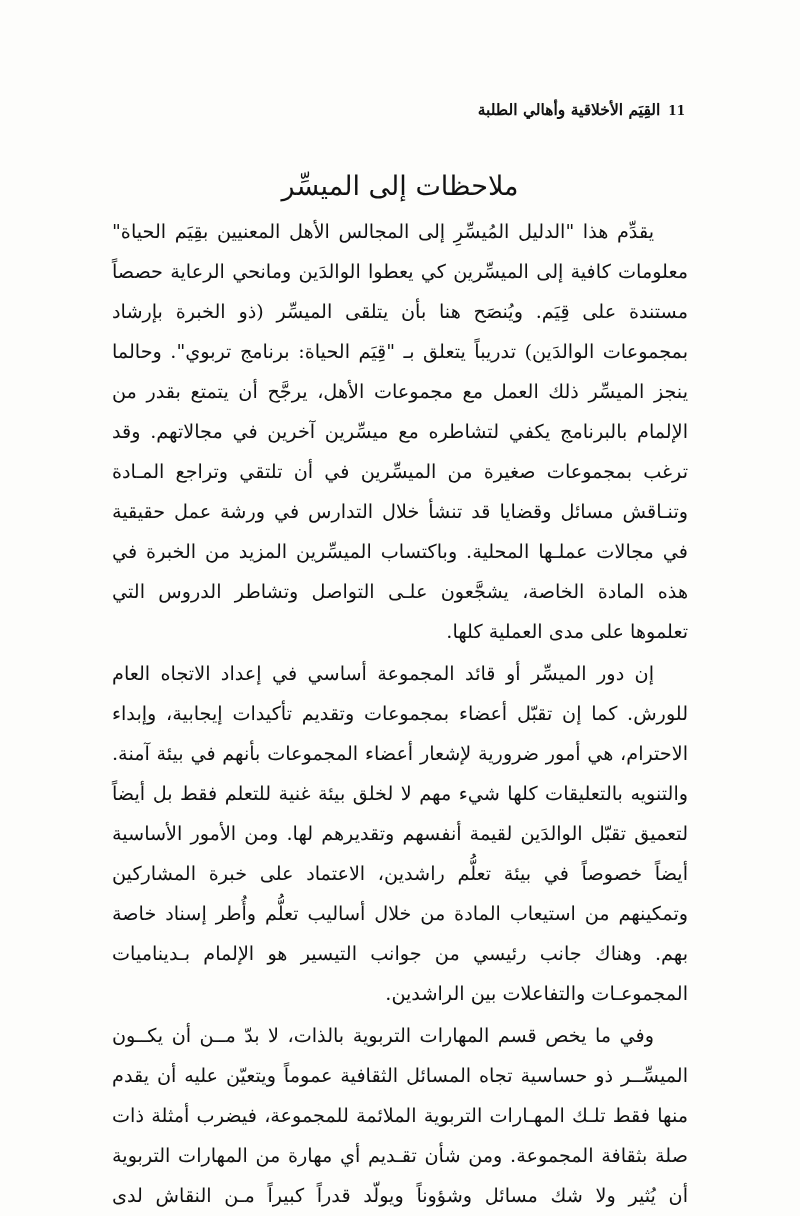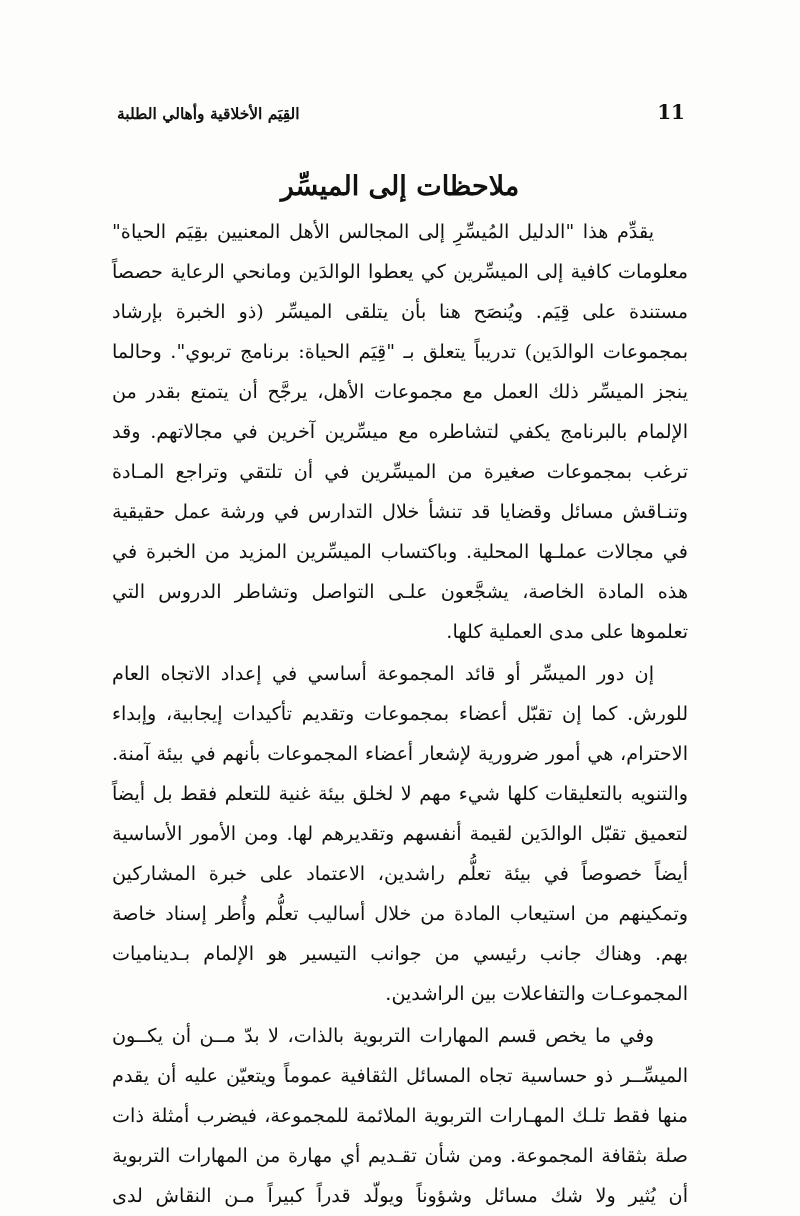--- a/index.html
+++ b/index.html
@@ -24,44 +24,44 @@
 
   
   .running-head {
     position: absolute;
     top: 100px;
     left: 117px;
     right: 115px;
     display: flex;
     flex-direction: row-reverse;
     align-items: baseline;
-    justify-content: space-between;
-    gap: 30px;
+    justify-content: flex-end;
+    gap: 8px;
     direction: rtl;
   }
   .running-head .rh-title {
     font-size: 15.5px;
     font-weight: bold;
     letter-spacing: 0;
     white-space: nowrap;
   }
   .running-head .rh-page {
-    font-size: 20px;
+    font-size: 12px;
     font-weight: bold;
   }
 
   
   .doc-title {
     position: absolute;
     top: 152px;
     left: 115px;
     right: 115px;
     text-align: center;
     font-size: 27px;
-    font-weight: bold;
+    font-weight: normal;
     direction: rtl;
   }
 
   
   .body-text {
     position: absolute;
     top: 212px;
     left: 112px;
     right: 112px;
     direction: rtl;

